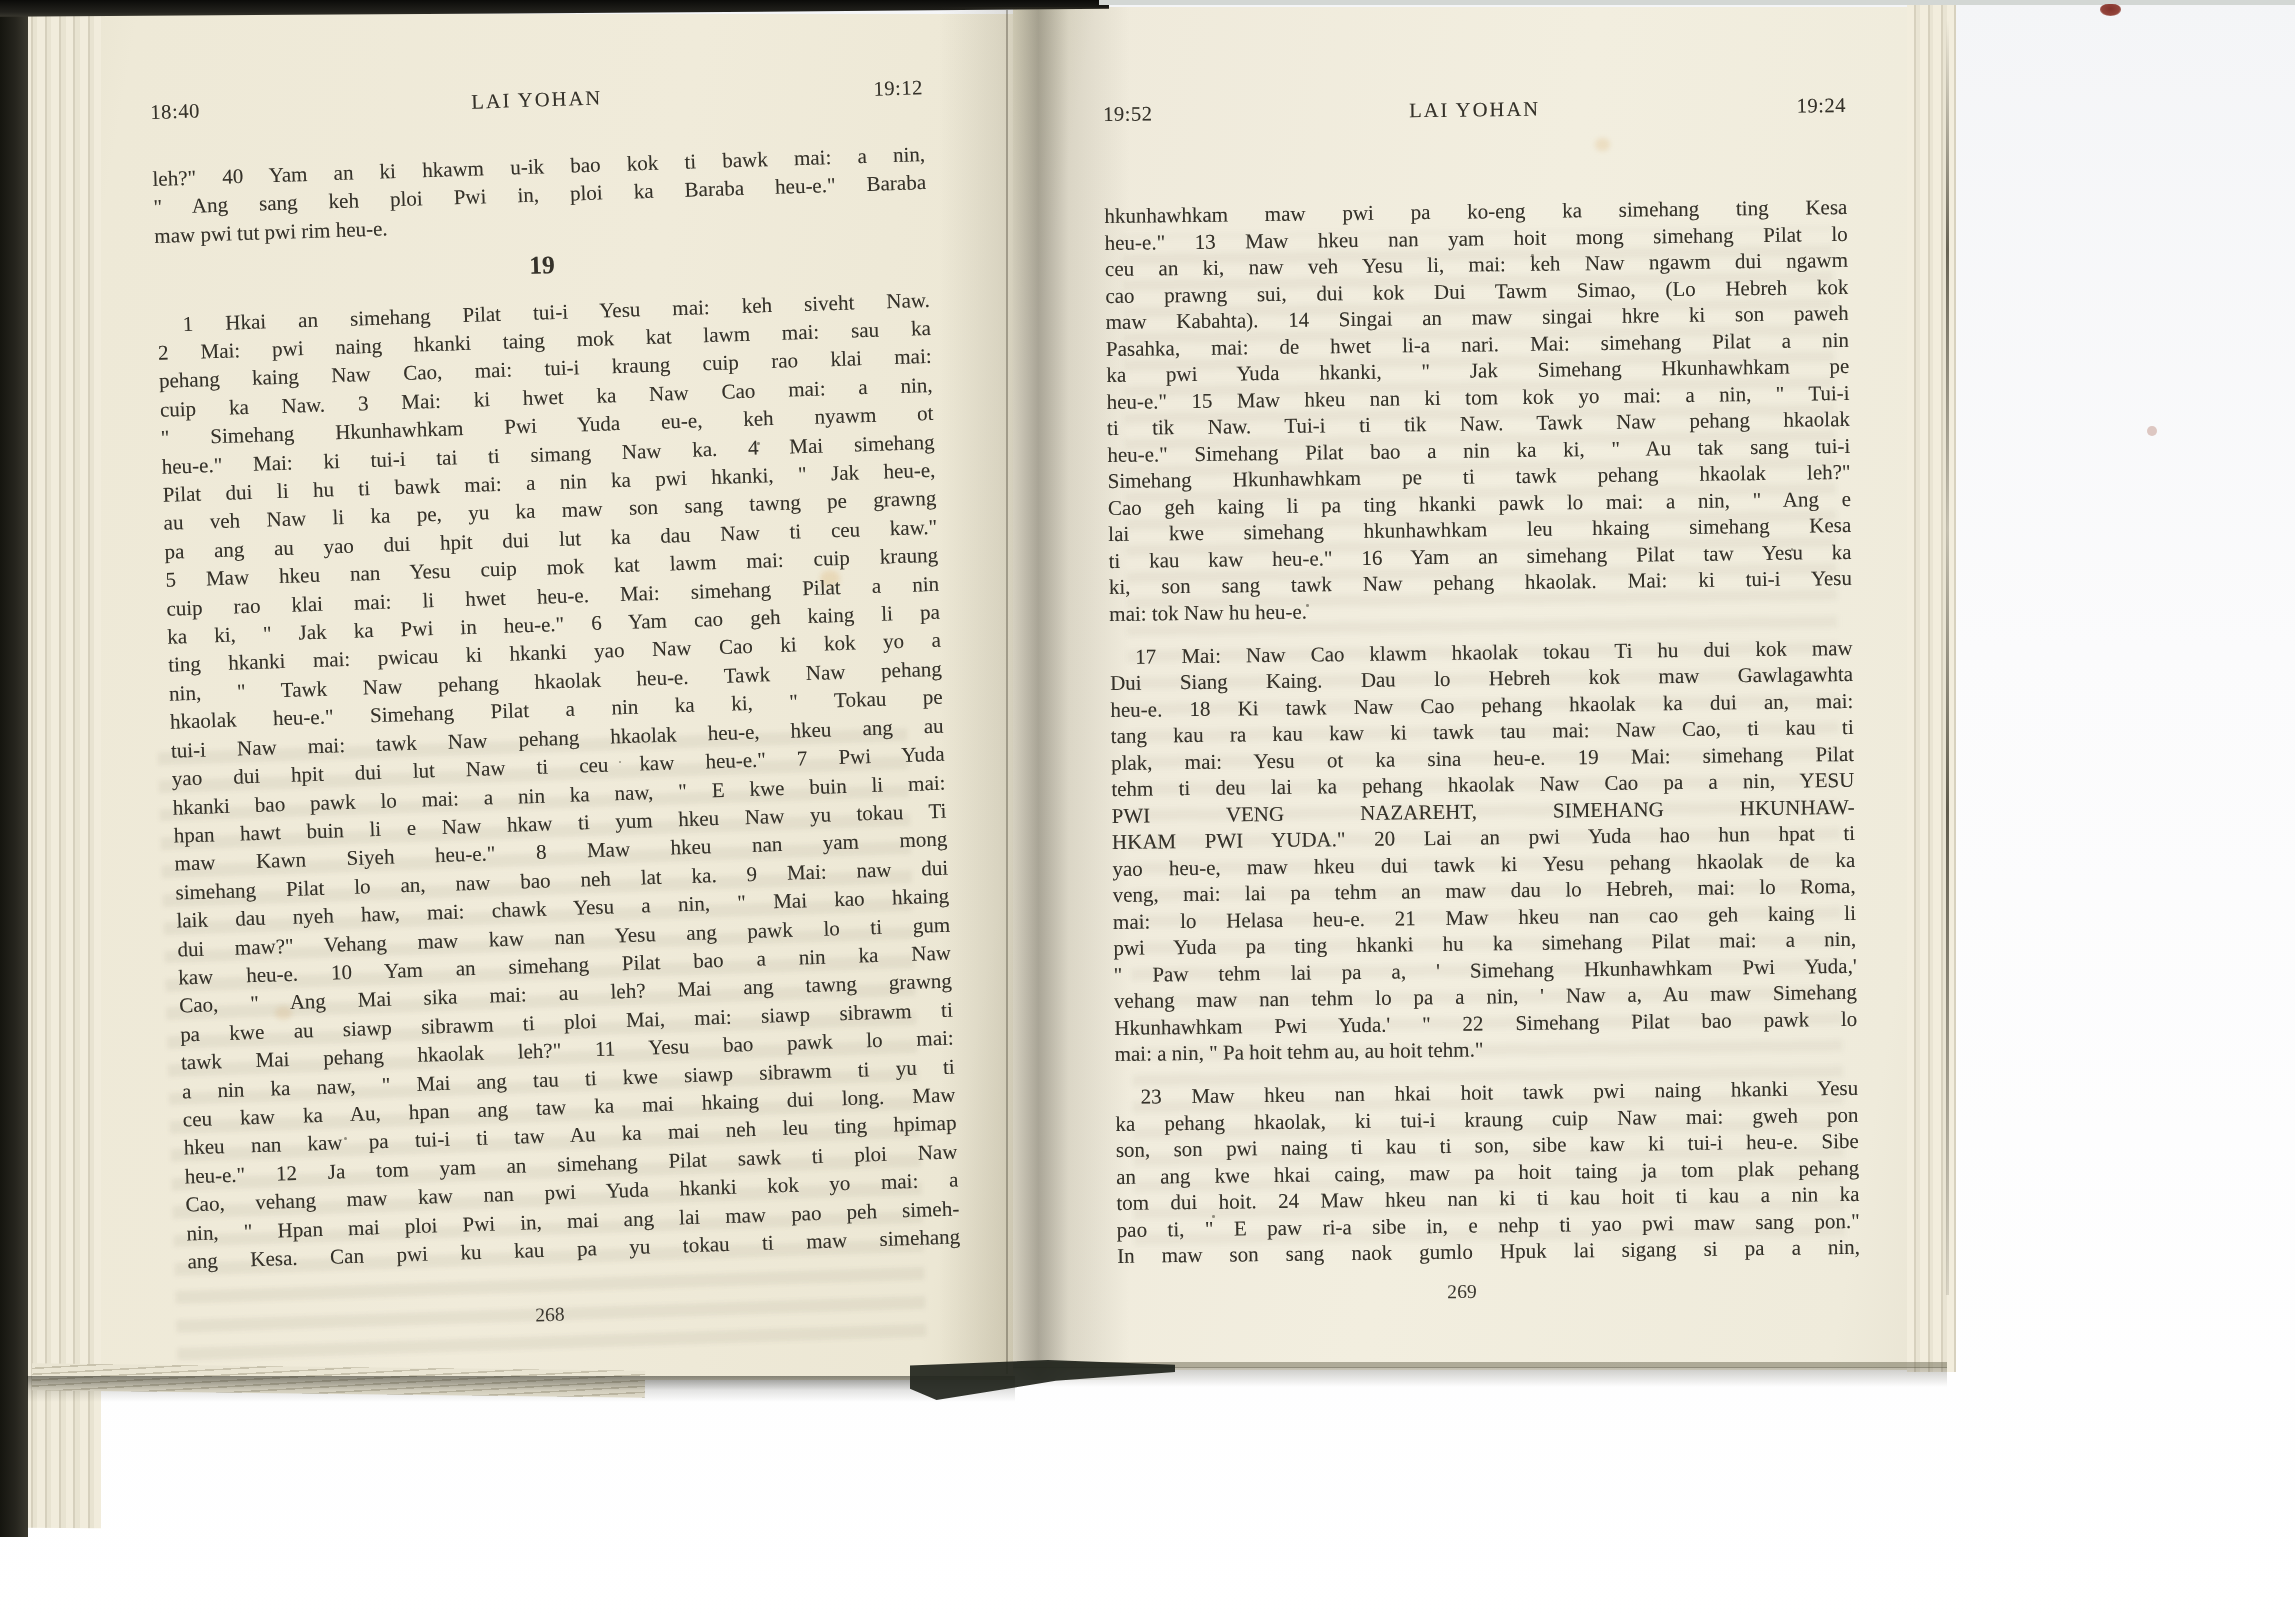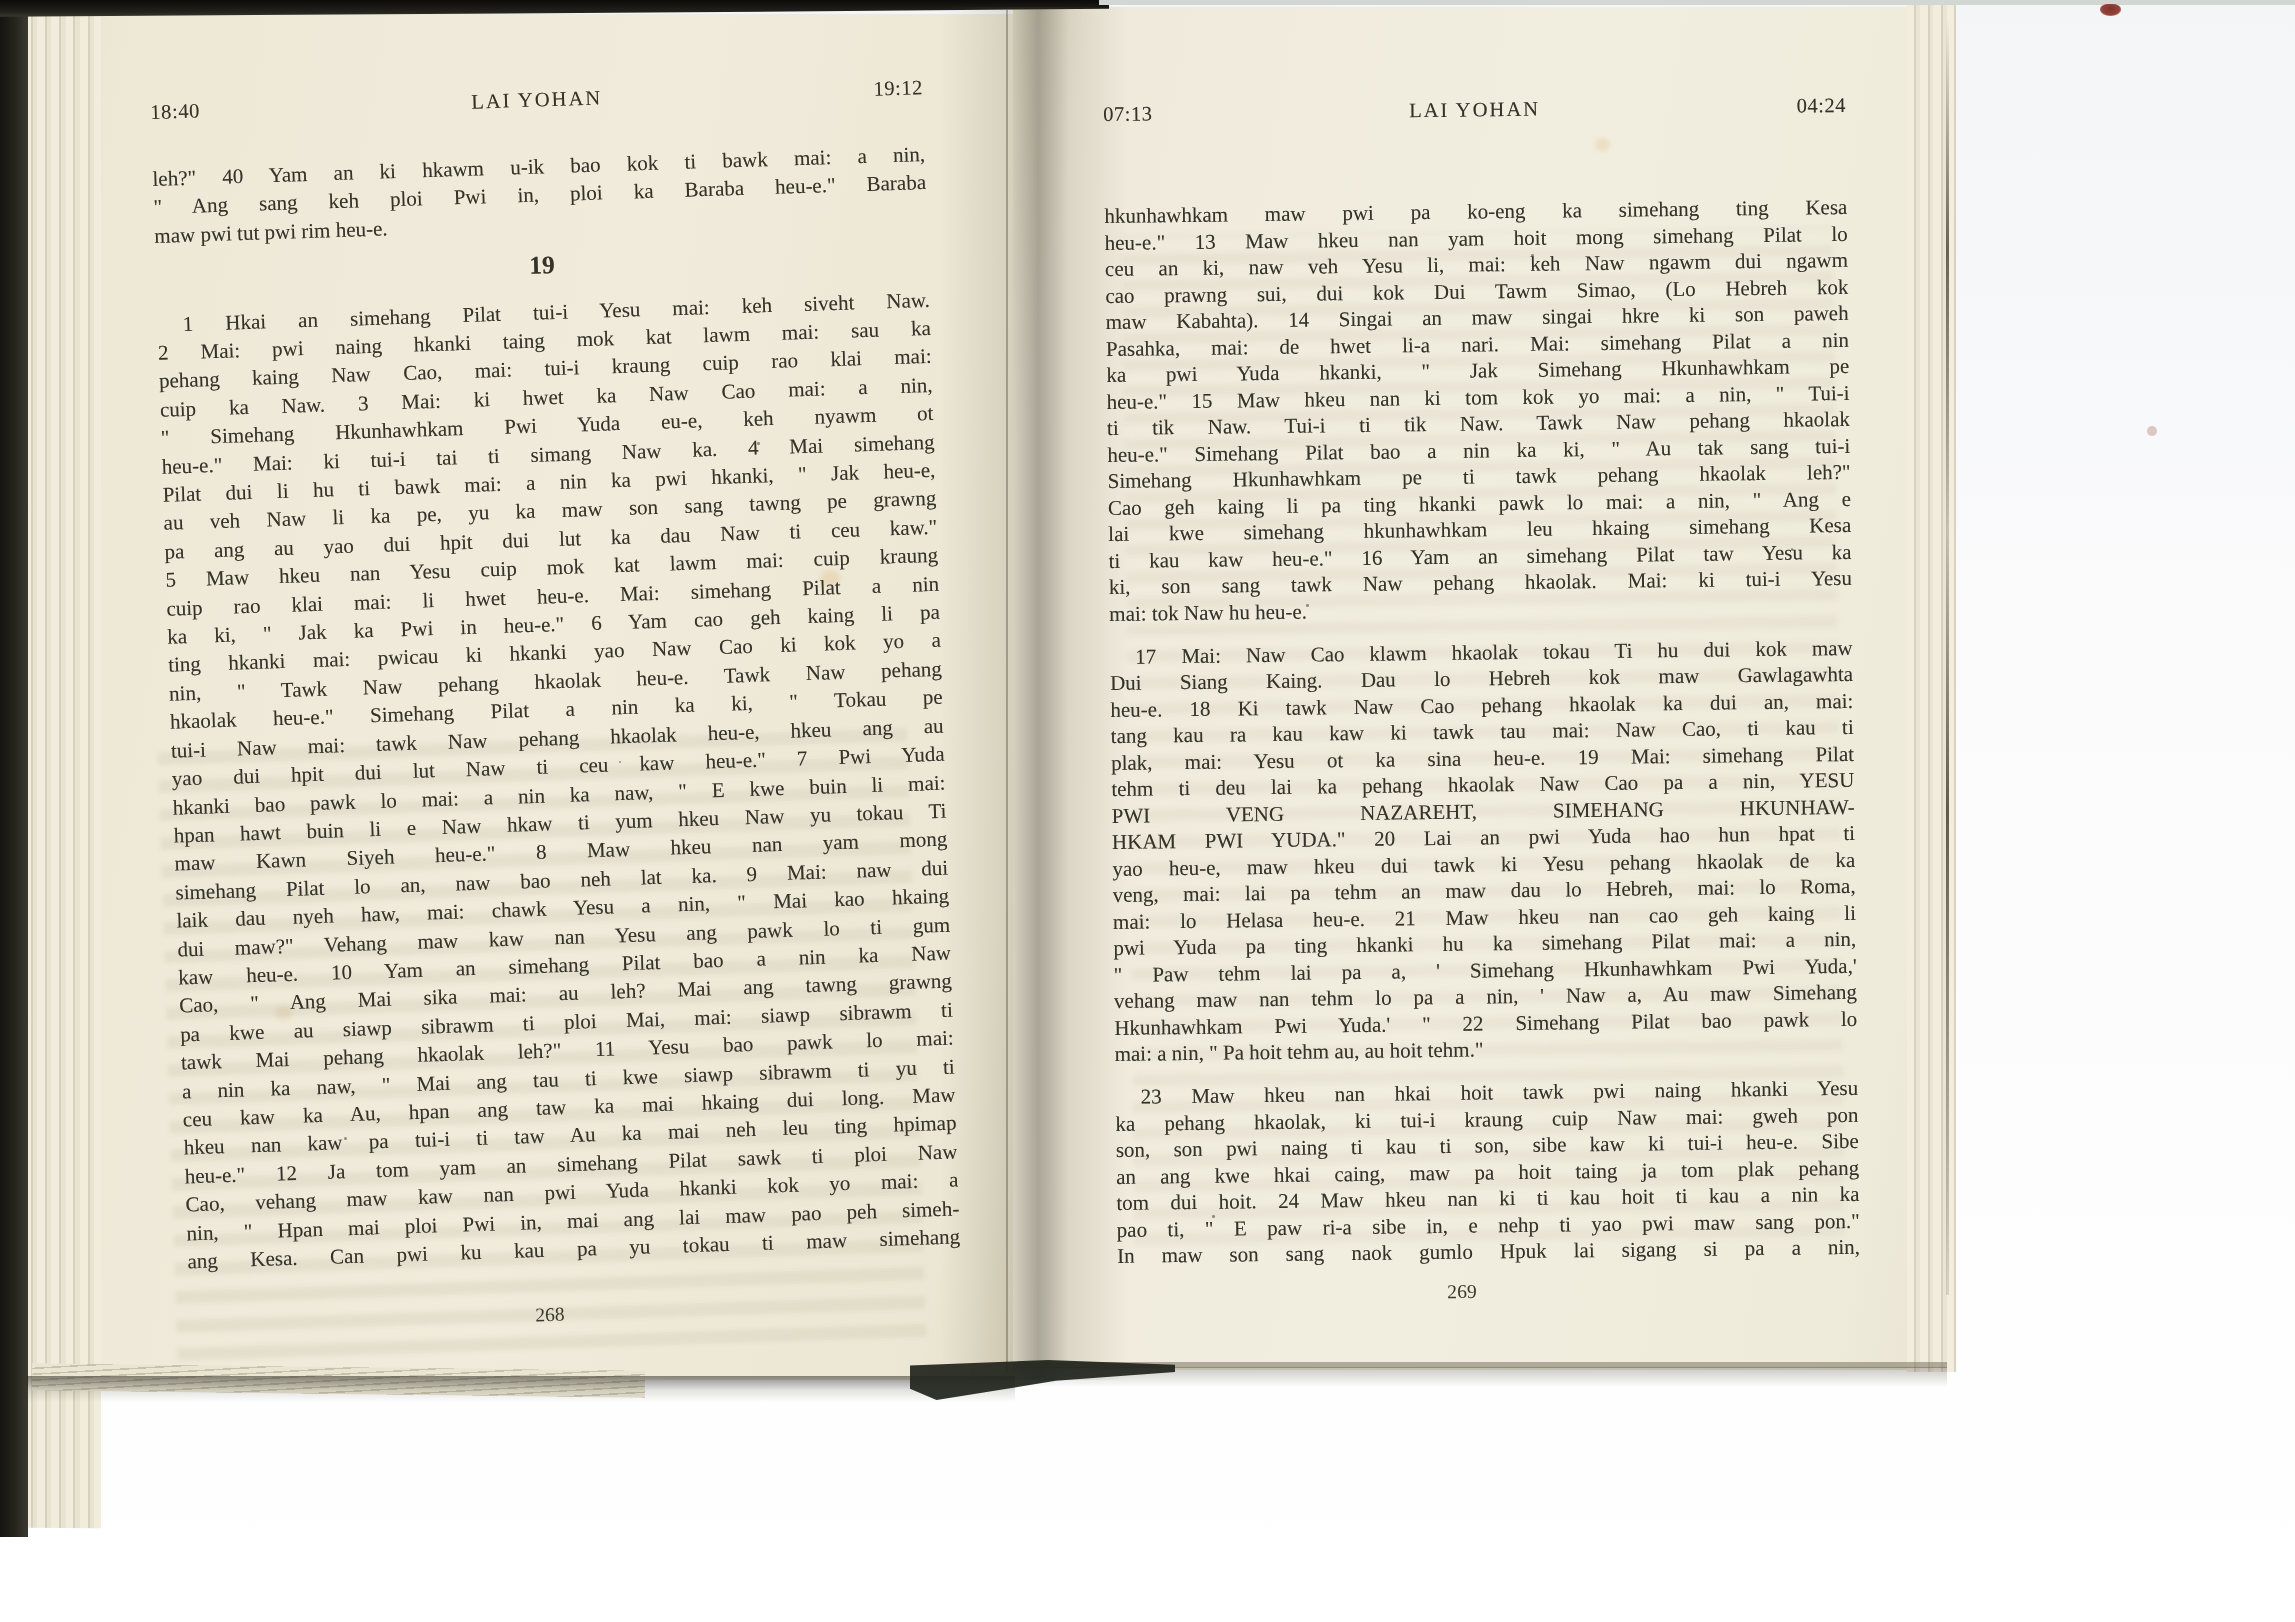--- a/index.html
+++ b/index.html
@@ -143,23 +143,23 @@
         <div class="line">Cao, vehang maw kaw nan pwi Yuda hkanki kok yo mai: a</div>
         <div class="line">nin, " Hpan mai ploi Pwi in, mai ang lai maw pao peh simeh-</div>
         <div class="line">ang Kesa.  Can pwi ku kau pa yu tokau ti maw simehang</div>
       </div>
     </div>
 </div>
 <div class="abs pnum pnum-left">268</div>
 
 <div class="abs pagetext rp-text">
   <div class="phead">
-    <span>07:13</span>
+    <span>19:52</span>
     <span class="ptitle">LAI YOHAN</span>
-    <span>04:24</span>
+    <span>19:24</span>
   </div>
   <div class="paras body">
       <div class="para">
         <div class="line">hkunhawhkam maw pwi pa ko-eng ka simehang ting Kesa</div>
         <div class="line">heu-e."   13 Maw hkeu nan yam hoit mong simehang Pilat lo</div>
         <div class="line">ceu an ki, naw veh Yesu li, mai: keh Naw ngawm dui ngawm</div>
         <div class="line">cao prawng sui, dui kok Dui Tawm Simao, (Lo Hebreh kok</div>
         <div class="line">maw Kabahta).  14 Singai an maw singai hkre ki son paweh</div>
         <div class="line">Pasahka, mai: de hwet li-a nari.  Mai: simehang Pilat a nin</div>
         <div class="line">ka pwi Yuda hkanki, " Jak Simehang Hkunhawhkam pe</div>

